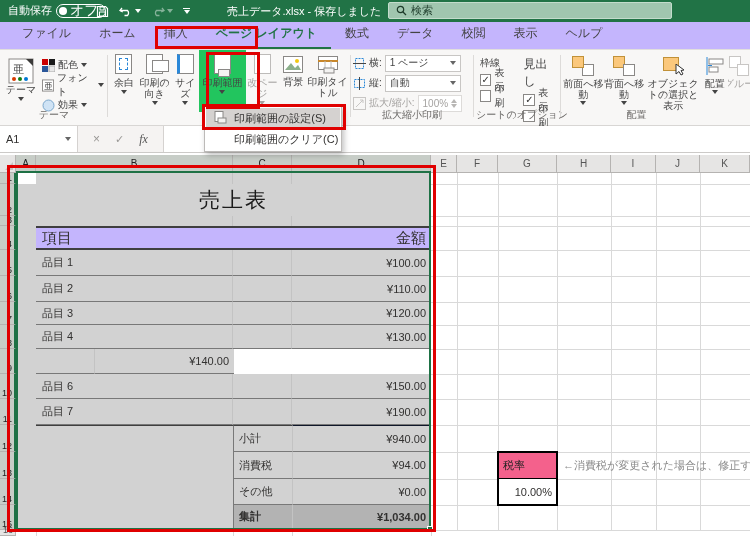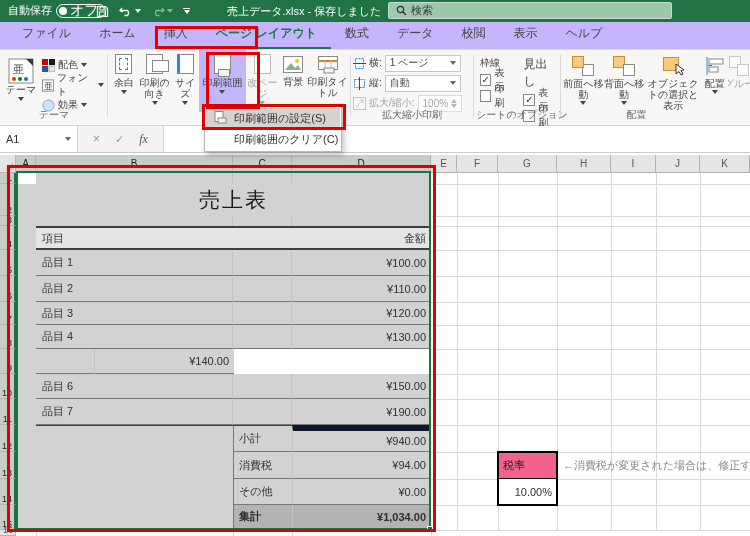--- a/index.html
+++ b/index.html
@@ -22,21 +22,21 @@
   .tabrow { position:absolute; left:0; top:22px; width:750px; height:28px; background:#c4b5fd; display:flex; align-items:flex-end; padding-left:8px; border-bottom:1px solid #e1dfdd; }
   .tab { padding:6px 14px 7px 14px; font-size:12px; color:#444; white-space:nowrap; }
   .tab.selected { color:#217346; font-weight:bold; border-bottom:2px solid #217346; padding-bottom:5px; }
 
   
   .ribbon { position:absolute; left:0; top:50px; width:750px; height:76px; background:#f8f7f6; border-bottom:1px solid #d8d6d4; }
   .rgroup { position:absolute; top:0; height:75px; }
   .gsep { position:absolute; top:5px; width:1px; height:62px; background:#dddbd9; }
   .glabel { position:absolute; bottom:3px; left:0; right:0; text-align:center; font-size:10px; color:#6a6866; white-space:nowrap; }
   .bigbtn { display:flex; flex-direction:column; align-items:center; justify-content:flex-start; padding-top:4px; height:62px; font-size:10px; color:#444; text-align:center; line-height:11px; }
-  .bigbtn.pressed { background:#c4b5fd; }
+  .bigbtn.pressed { background:#22c55e; }
   .bigbtn.grayed { color:#a5a3a1; }
   .crt { width:0; height:0; border-left:3px solid transparent; border-right:3px solid transparent; border-top:4px solid currentColor; display:inline-block; }
   .pageicon { width:17px; height:20px; background:#fff; border:1px solid #8a8886; position:relative; margin-bottom:3px; }
   .pageicon.gray { border-color:#bdbbb9; }
   .smallrow { display:flex; align-items:center; gap:3px; font-size:10px; color:#444; height:18px; }
   .combo { width:76px; height:17px; background:#fff; border:1px solid #c8c6c4; font-size:10px; display:flex; align-items:center; justify-content:space-between; padding:0 4px; }
   .combo .crt { border-top-color:#666; }
   .combo.grayed { color:#a5a3a1; border-color:#dddbd9; }
   .cb { width:12px; height:12px; border:1px solid #8a8886; background:#fff; font-size:10px; line-height:10px; text-align:center; color:#323130; }
   .launcher { position:absolute; width:10px; height:10px; }
@@ -71,21 +71,21 @@
   .ca { width:20px; background:#d2d2d2; }
   .ca.a1 { background:#fff; }
   .tb { width:197px; background:#d2d2d2; }
   .tc { width:59px; background:#d2d2d2; }
   .td { width:139px; background:#d2d2d2; }
   .tspan { width:395px; background:#d2d2d2; }
   .fv { border-right:1px solid #c3c3c3; }
   .itemr .tb, .itemr .tc, .itemr .td { border-bottom:1px solid #787878; font-size:11px; display:flex; align-items:center; }
   .itemr .tb { padding-left:6px; }
   .itemr .td { justify-content:flex-end; padding-right:5px; }
-  .hdrr .tb, .hdrr .tc, .hdrr .td { background:#e5e5e5; border-top:2px solid #3f3f3f; border-bottom:2px solid #3f3f3f; font-size:11px; display:flex; align-items:center; }
+  .hdrr .tb, .hdrr .tc, .hdrr .td { background:#c4b5fd; border-top:2px solid #3f3f3f; border-bottom:2px solid #3f3f3f; font-size:15px; display:flex; align-items:center; }
   .hdrr .tb { padding-left:6px; }
   .hdrr .td { justify-content:flex-end; padding-right:5px; }
   .sumr .tc, .sumr .td { border-bottom:1px solid #787878; border-left:1px solid #787878; font-size:11px; display:flex; align-items:center; }
   .sumr .tc { padding-left:5px; }
   .sumr .td { justify-content:flex-end; padding-right:5px; border-left:1px solid #c3c3c3; }
   .sumr.total .tc, .sumr.total .td { background:#b3b3b3; font-weight:bold; border-bottom:2px solid #3f3f3f; }
   .titlecell { display:flex; align-items:center; justify-content:center; font-size:21px; color:#1c1c1c; letter-spacing:2px; }
 
   
   .taxbox { position:absolute; left:497px; top:278px; width:61px; height:55px; border:2px solid #000; background:#fff; }
@@ -550,21 +550,21 @@
         <div class="trow itemr" style="height:26px;">
             <div class="ca"></div>
             <div class="tb fv">品目 7</div>
             <div class="tc fv"></div>
             <div class="td">¥190.00</div>
           </div>
         <div class="trow sumr" style="height:27px;justify-content:space-between;">
             <div class="ca"></div>
             <div class="tb" style="border-top:1px solid #3f3f3f;"></div>
             <div class="tc" style="border-top:1px solid #3f3f3f;">小計</div>
-            <div class="td" style="border-top:6px solid #0f172a;">¥940.00</div>
+            <div class="td" style="border-top:1px solid #0f172a;">¥940.00</div>
           </div>
         <div class="trow sumr" style="height:27px;">
             <div class="ca"></div>
             <div class="tb"></div>
             <div class="tc">消費税</div>
             <div class="td">¥94.00</div>
           </div>
         <div class="trow sumr" style="height:26px;">
             <div class="ca"></div>
             <div class="tb"></div>

